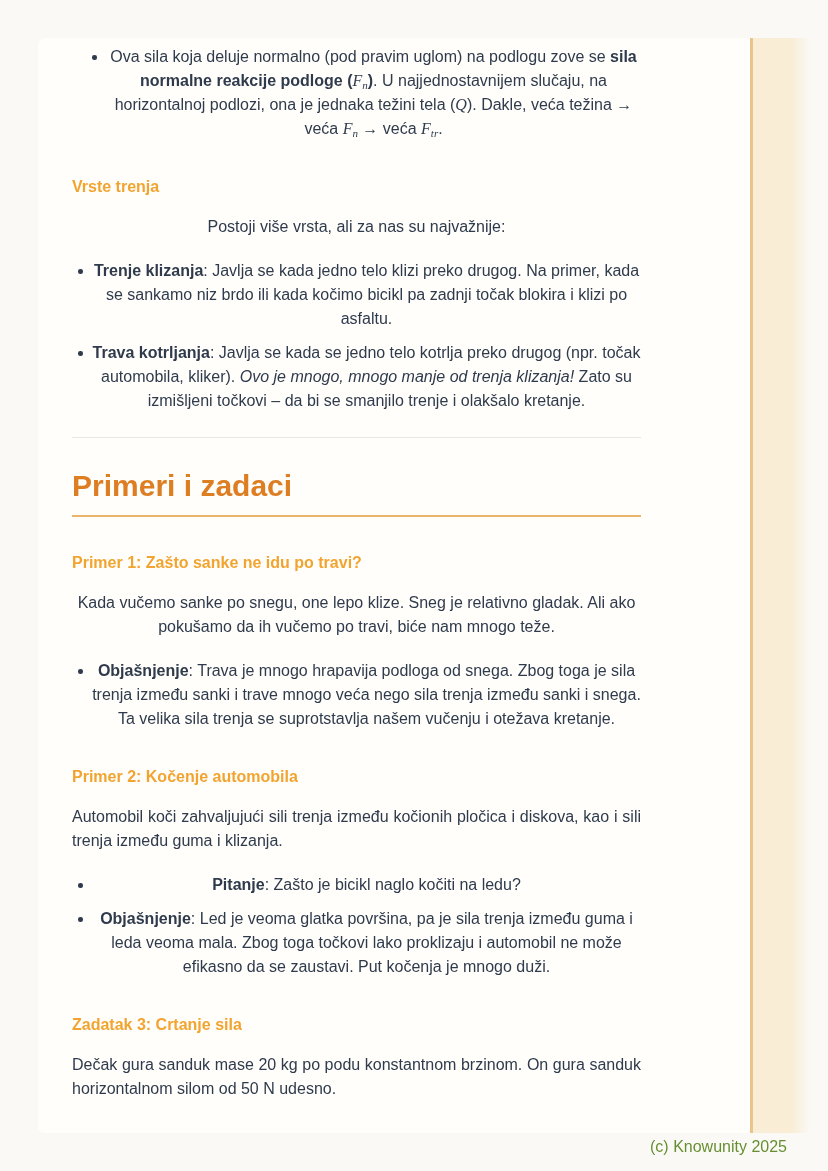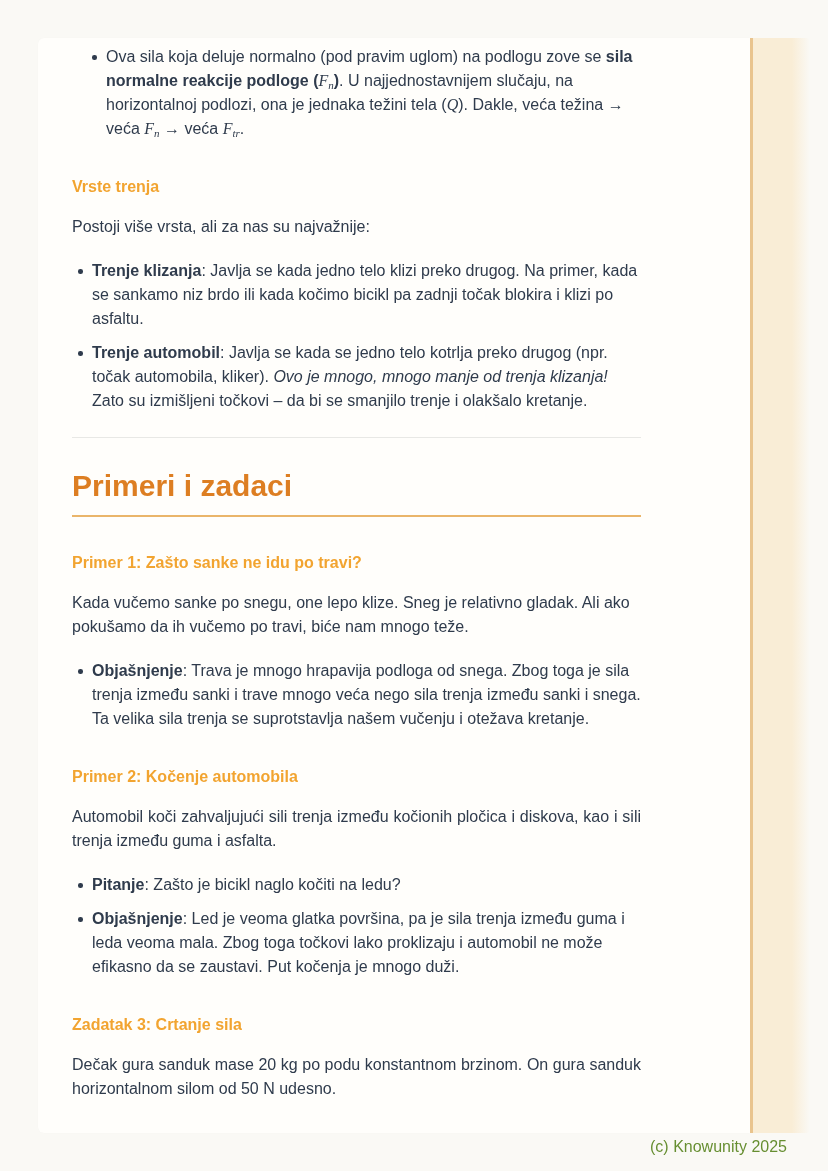--- a/index.html
+++ b/index.html
@@ -21,20 +21,21 @@
   .content {
     box-sizing:border-box;
     padding:7px 0 12px 34px;
     width:603px; 
     color:#2f3b4c;
   }
 
   p, li {
     font-size:16px; line-height:24px; color:#2f3b4c;
     margin:0;
+    text-align:center;
   }
   p { margin:4px 0 16px 0; }
   p.just { text-align:justify; }
 
   h1 {
     font-size:30px; line-height:36px; font-weight:700;
     color:#dd7e22;
     margin:30px 0 14px 0;
     padding-bottom:11px;
     border-bottom:2px solid #eab56a;
@@ -95,35 +96,35 @@
 
       <ul class="blist intro-list">
         <li><span>Ova sila koja deluje normalno (pod pravim uglom) na podlogu zove se </span><strong>sila normalne reakcije podloge (</strong><span class="mvar"><span>F</span><sub>n</sub></span><strong>)</strong><span>. U najjednostavnijem slučaju, na horizontalnoj podlozi, ona je jednaka težini tela (</span><span class="mvar"><span>Q</span><sub></sub></span><span>). Dakle, veća težina → veća </span><span class="mvar"><span>F</span><sub>n</sub></span><span> → veća </span><span class="mvar"><span>F</span><sub>tr</sub></span><span>.</span></li>
       </ul>
 
       <h3>Vrste trenja</h3>
       <p>Postoji više vrsta, ali za nas su najvažnije:</p>
 
       <ul class="blist">
         <li><strong>Trenje klizanja</strong><span>: Javlja se kada jedno telo klizi preko drugog. Na primer, kada se sankamo niz brdo ili kada kočimo bicikl pa zadnji točak blokira i klizi po asfaltu.</span></li>
-        <li><strong>Trenje automobil</strong><span>: Javlja se kada se jedno telo kotrlja preko drugog (npr. točak automobila, kliker). </span><em>Ovo je mnogo, mnogo manje od trenja klizanja!</em><span> Zato su izmišljeni točkovi – da bi se smanjilo trenje i olakšalo kretanje.</span></li>
+        <li><strong>Trava kotrljanja</strong><span>: Javlja se kada se jedno telo kotrlja preko drugog (npr. točak automobila, kliker). </span><em>Ovo je mnogo, mnogo manje od trenja klizanja!</em><span> Zato su izmišljeni točkovi – da bi se smanjilo trenje i olakšalo kretanje.</span></li>
       </ul>
 
       <hr class="divider">
 
       <h1>Primeri i zadaci</h1>
 
       <h3>Primer 1: Zašto sanke ne idu po travi?</h3>
       <p>Kada vučemo sanke po snegu, one lepo klize. Sneg je relativno gladak. Ali ako pokušamo da ih vučemo po travi, biće nam mnogo teže.</p>
       <ul class="blist">
         <li><strong>Objašnjenje</strong><span>: Trava je mnogo hrapavija podloga od snega. Zbog toga je sila trenja između sanki i trave mnogo veća nego sila trenja između sanki i snega. Ta velika sila trenja se suprotstavlja našem vučenju i otežava kretanje.</span></li>
       </ul>
 
       <h3>Primer 2: Kočenje automobila</h3>
-      <p class="just">Automobil koči zahvaljujući sili trenja između kočionih pločica i diskova, kao i sili trenja između guma i asfalta.</p>
+      <p class="just">Automobil koči zahvaljujući sili trenja između kočionih pločica i diskova, kao i sili trenja između guma i klizanja.</p>
       <ul class="blist">
         <li><strong>Pitanje</strong><span>: Zašto je bicikl naglo kočiti na ledu?</span></li>
         <li><strong>Objašnjenje</strong><span>: Led je veoma glatka površina, pa je sila trenja između guma i leda veoma mala. Zbog toga točkovi lako proklizaju i automobil ne može efikasno da se zaustavi. Put kočenja je mnogo duži.</span></li>
       </ul>
 
       <h3>Zadatak 3: Crtanje sila</h3>
       <p class="just">Dečak gura sanduk mase 20 kg po podu konstantnom brzinom. On gura sanduk horizontalnom silom od 50 N udesno.</p>
 
     </div>
   </div>

